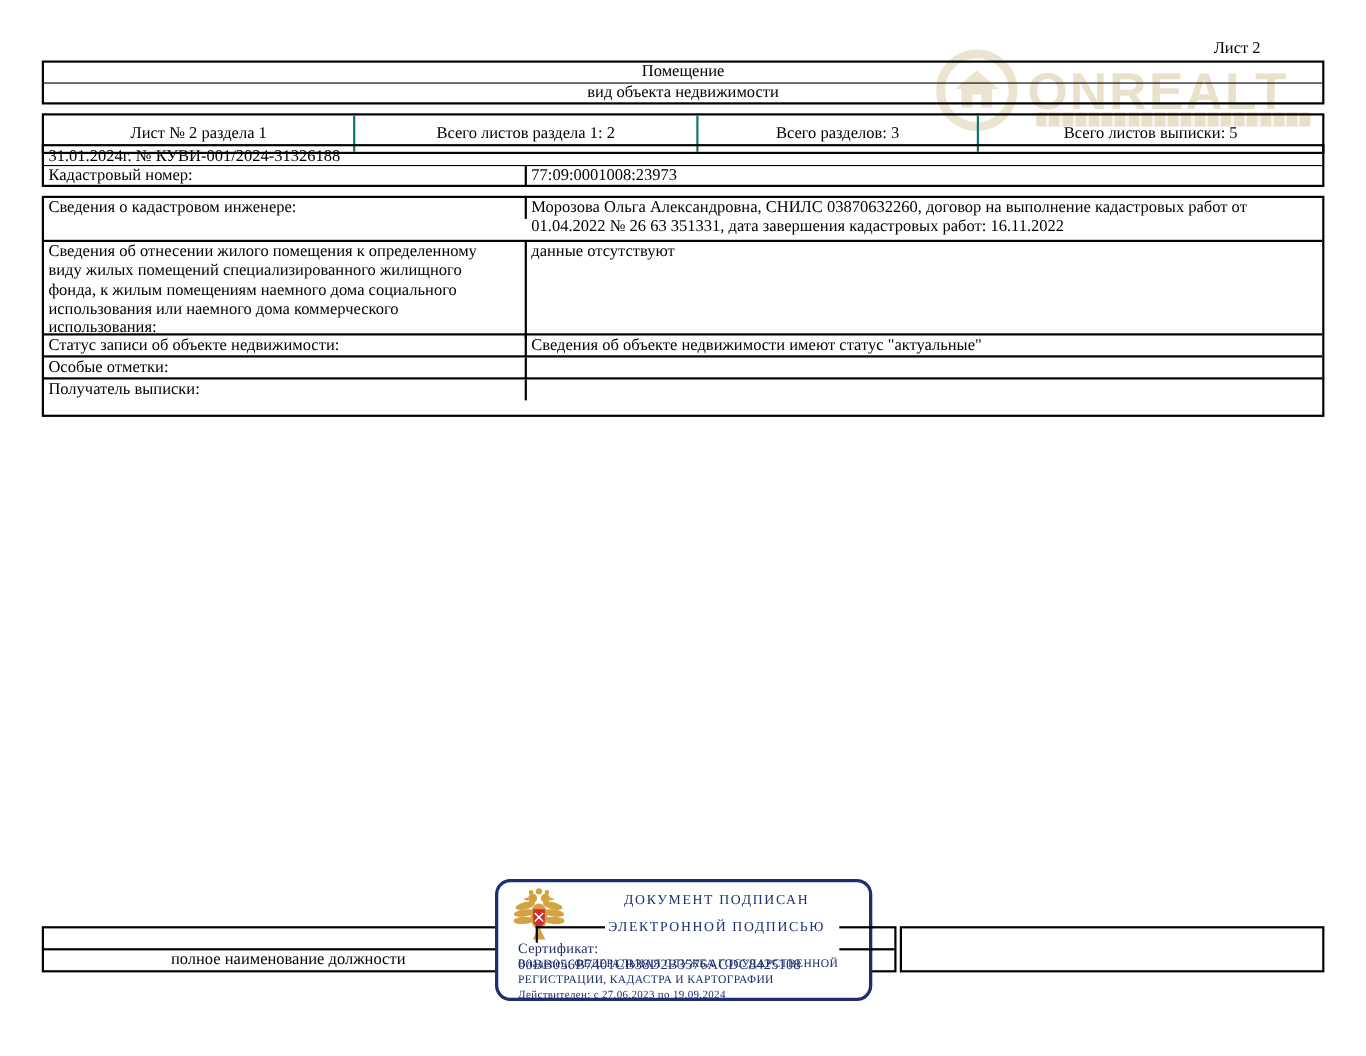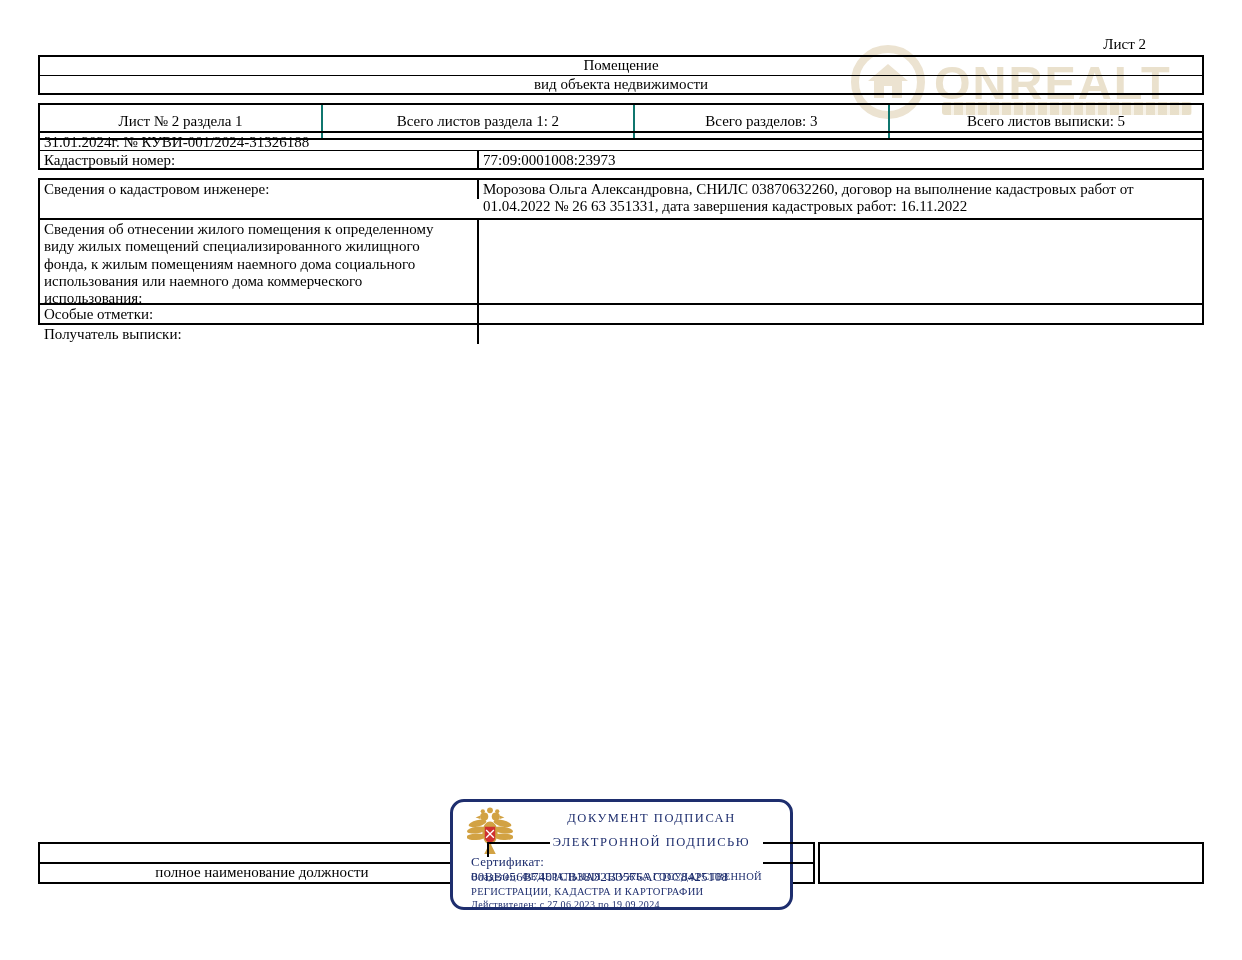--- a/index.html
+++ b/index.html
@@ -71,27 +71,32 @@
   </div>
 
   <div class="abs tbox" style="top:131px;height:39px;">
     <div class="row cell" style="height:17px;">31.01.2024г.  № КУВИ-001/2024-31326188</div>
     <div class="row bt1" style="height:18px;">
       <div class="cell lab" style="padding-right:4px;">Кадастровый номер:</div>
       <div class="cell val">77:09:0001008:23973</div>
     </div>
   </div>
 
-  <div class="abs tbox" style="top:178px;height:147px;">
+  <div class="abs tbox" style="top:178px;height:201px;">
     <div class="row" style="height:38px;">
       <div class="cell lab">Сведения о кадастровом инженере:</div>
       <div class="cell val">Морозова Ольга Александровна, СНИЛС 03870632260, договор на выполнение кадастровых работ от 01.04.2022 № 26 63 351331, дата завершения кадастровых работ: 16.11.2022</div>
     </div>
     <div class="row bt" style="height:85px;">
       <div class="cell lab">Сведения об отнесении жилого помещения к определенному виду жилых помещений специализированного жилищного фонда, к жилым помещениям наемного дома социального использования или наемного дома коммерческого использования:</div>
+      <div class="cell val">данные отсутствуют</div>
+    </div>
+    <div class="row bt" style="height:20px;">
+      <div class="cell lab">Статус записи об объекте недвижимости:</div>
+      <div class="cell val">Сведения об объекте недвижимости имеют статус "актуальные"</div>
     </div>
     <div class="row bt" style="height:20px;">
       <div class="cell lab">Особые отметки:</div>
     </div>
     <div class="row bt" style="height:16px;">
       <div class="cell lab">Получатель выписки:</div>
     </div>
   </div>
 
   <div class="abs" style="left:38px;top:842px;width:777px;height:42px;border:2px solid #000;box-sizing:border-box;z-index:1;">

